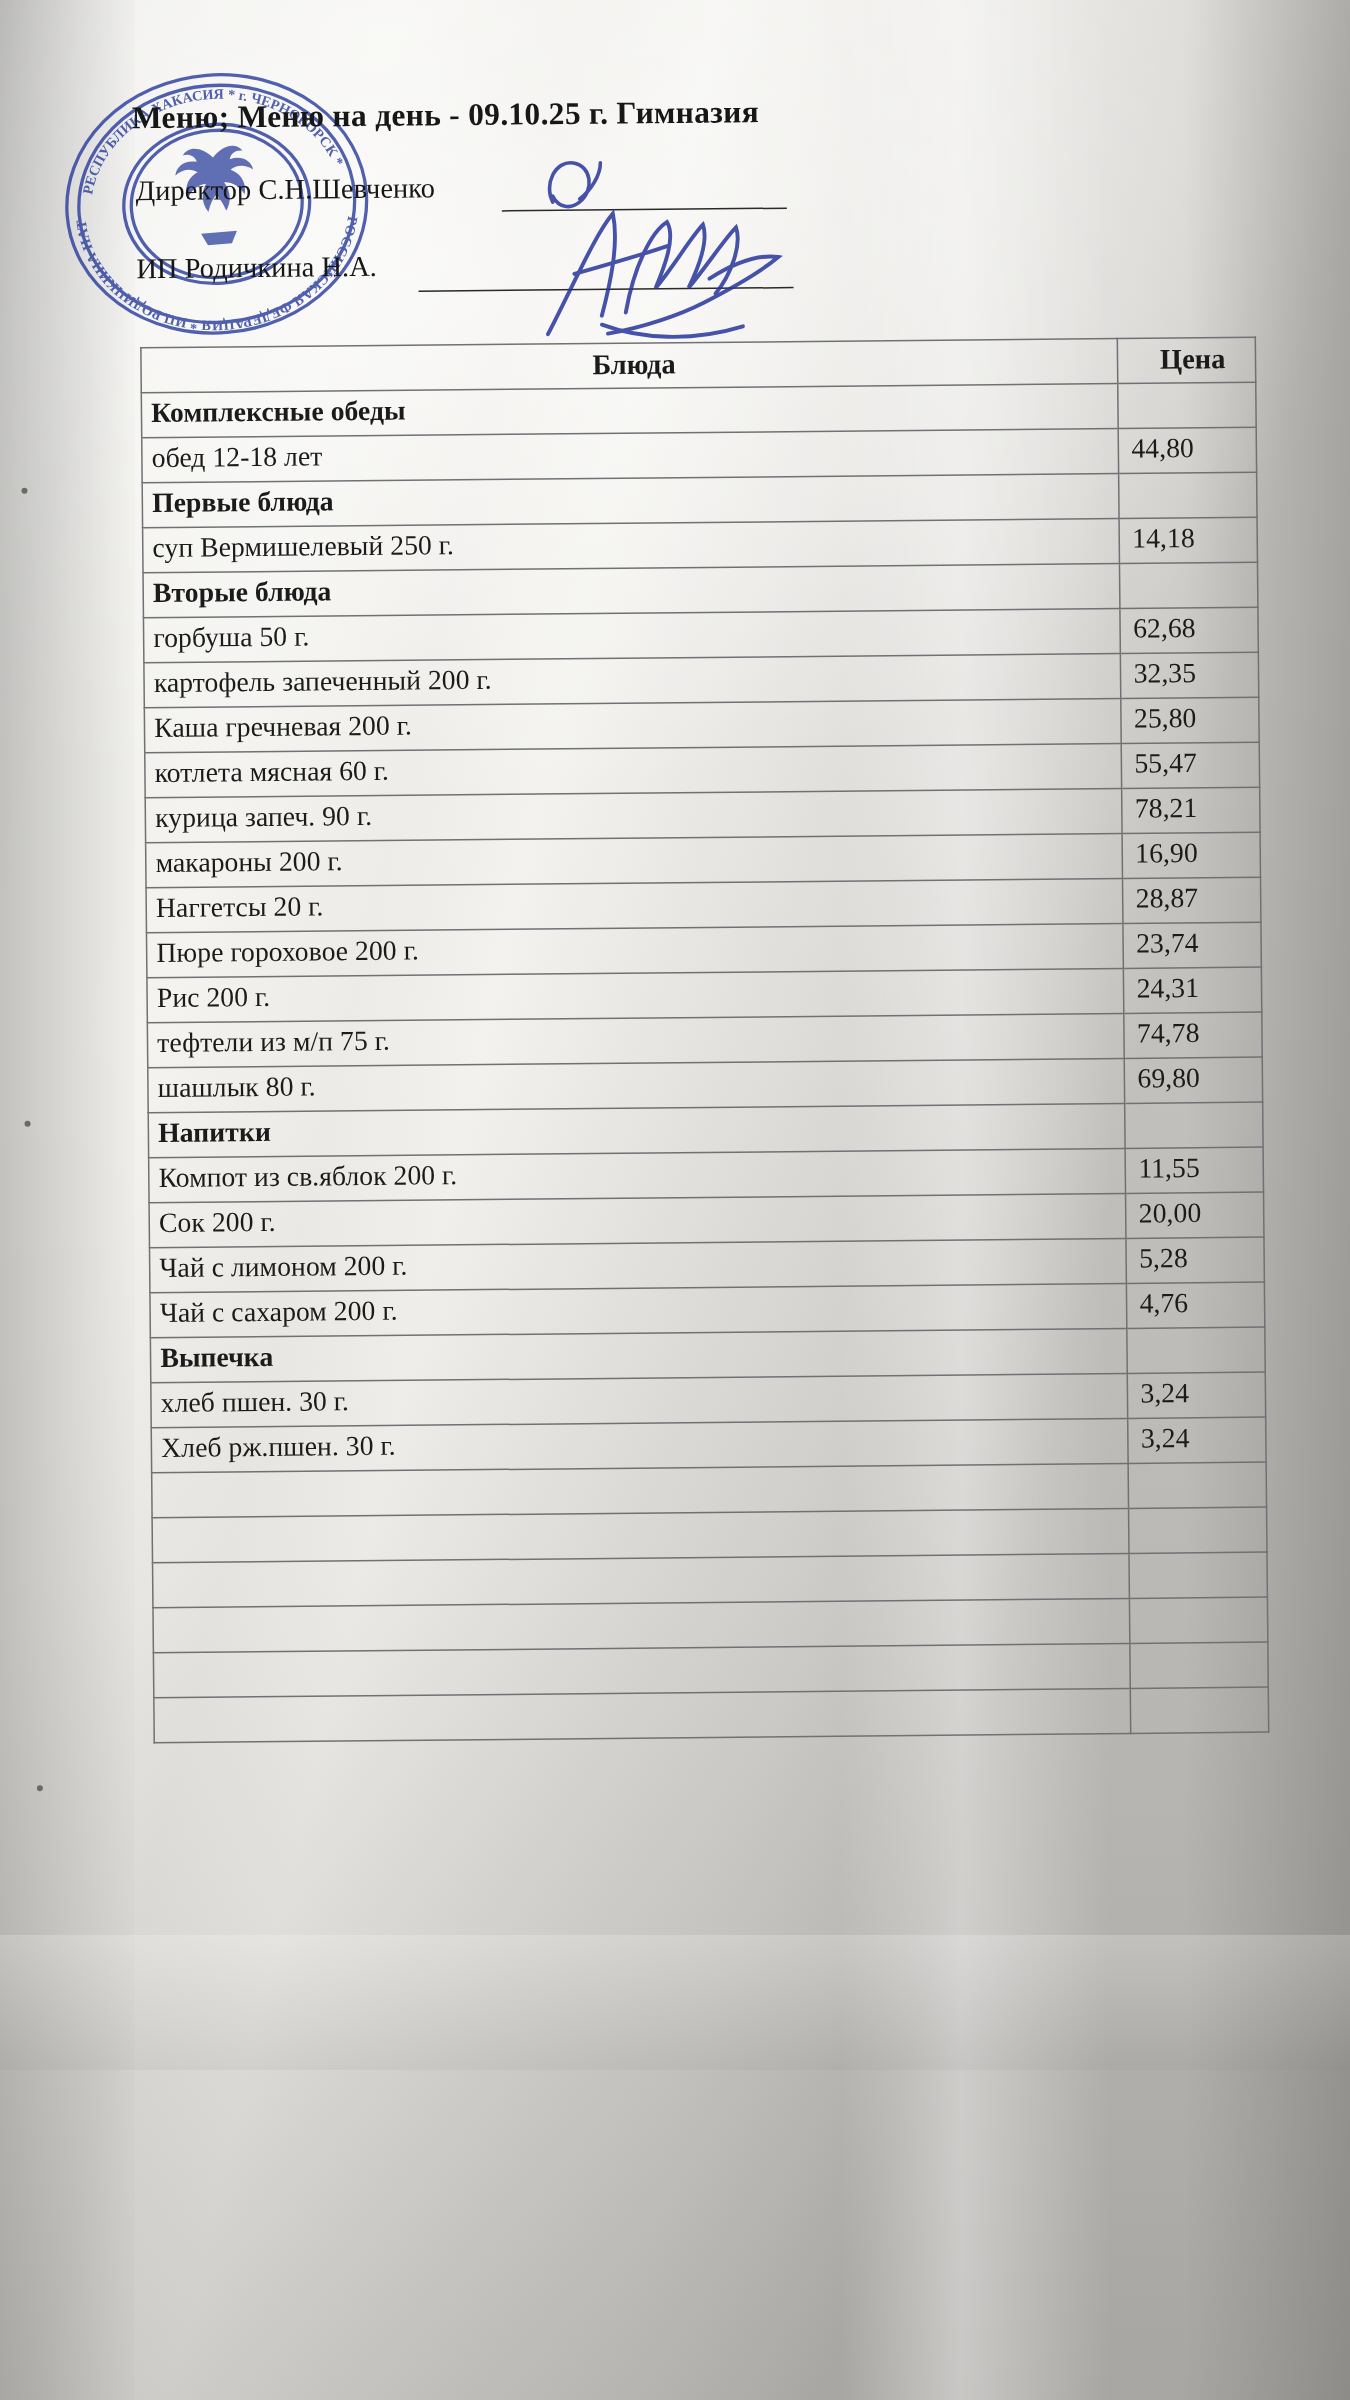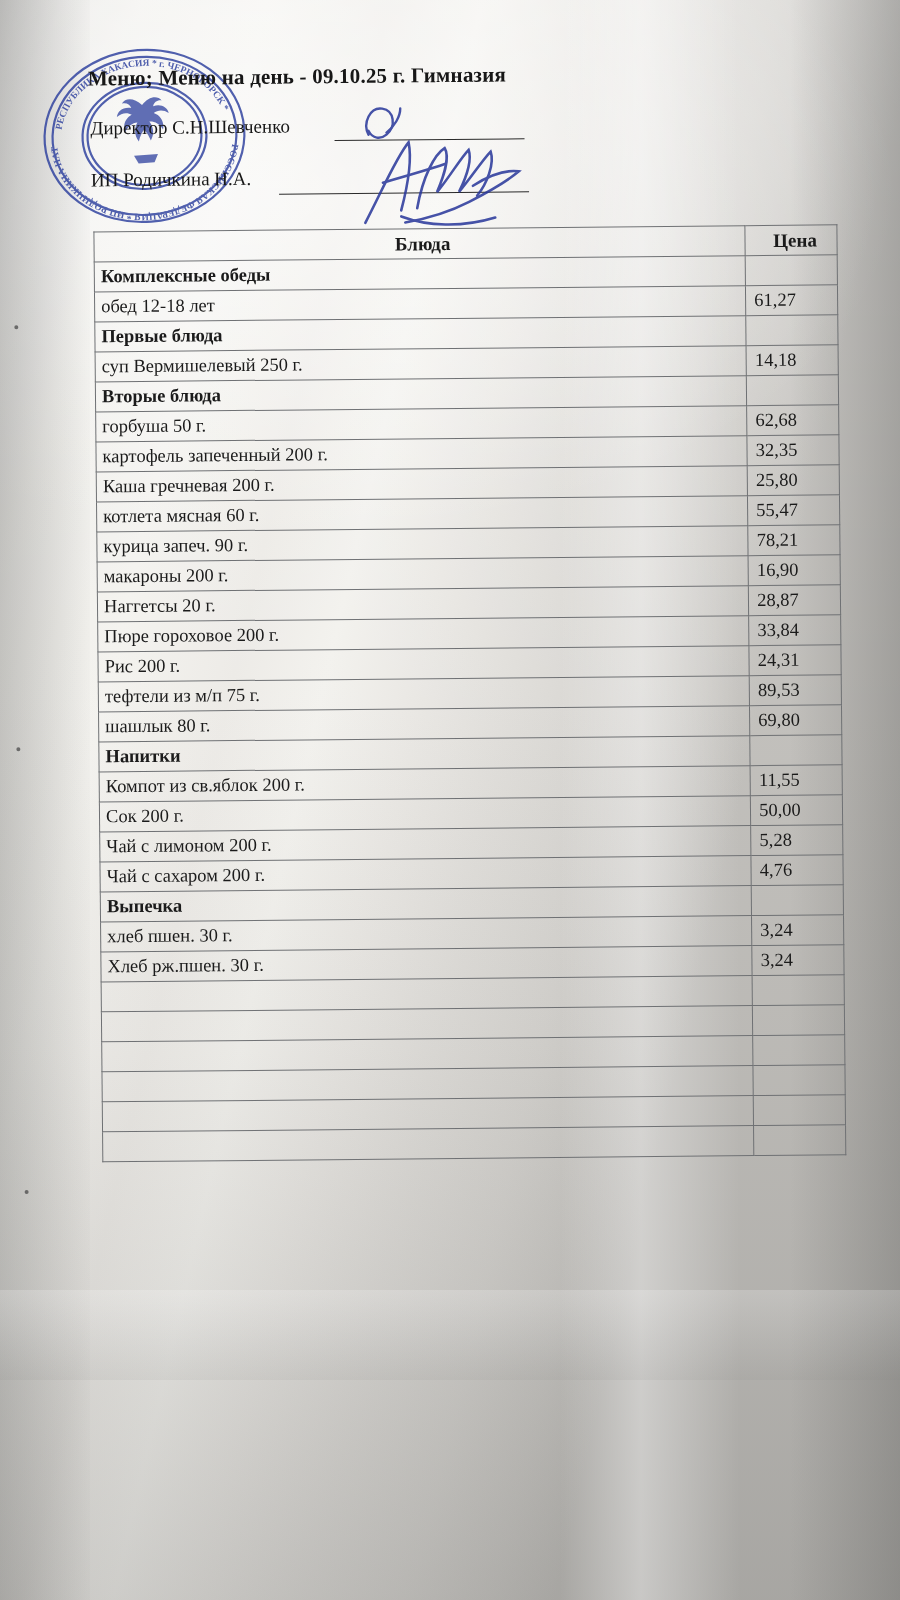--- a/index.html
+++ b/index.html
@@ -229,21 +229,21 @@
           <th class="c-price">Цена</th>
         </tr>
       </thead>
       <tbody id="menu-body">
           <tr class="section">
             <td class="c-name">Комплексные обеды</td>
             <td class="c-price"></td>
           </tr>
           <tr class="item">
             <td class="c-name">обед 12-18 лет</td>
-            <td class="c-price">61,27</td>
+            <td class="c-price">44,80</td>
           </tr>
           <tr class="section">
             <td class="c-name">Первые блюда</td>
             <td class="c-price"></td>
           </tr>
           <tr class="item">
             <td class="c-name">суп Вермишелевый 250 г.</td>
             <td class="c-price">14,18</td>
           </tr>
           <tr class="section">
@@ -273,45 +273,45 @@
           <tr class="item">
             <td class="c-name">макароны 200 г.</td>
             <td class="c-price">16,90</td>
           </tr>
           <tr class="item">
             <td class="c-name">Наггетсы 20 г.</td>
             <td class="c-price">28,87</td>
           </tr>
           <tr class="item">
             <td class="c-name">Пюре гороховое 200 г.</td>
-            <td class="c-price">33,84</td>
+            <td class="c-price">23,74</td>
           </tr>
           <tr class="item">
             <td class="c-name">Рис 200 г.</td>
             <td class="c-price">24,31</td>
           </tr>
           <tr class="item">
             <td class="c-name">тефтели из м/п 75 г.</td>
-            <td class="c-price">89,53</td>
+            <td class="c-price">74,78</td>
           </tr>
           <tr class="item">
             <td class="c-name">шашлык 80 г.</td>
             <td class="c-price">69,80</td>
           </tr>
           <tr class="section">
             <td class="c-name">Напитки</td>
             <td class="c-price"></td>
           </tr>
           <tr class="item">
             <td class="c-name">Компот из св.яблок 200 г.</td>
             <td class="c-price">11,55</td>
           </tr>
           <tr class="item">
             <td class="c-name">Сок 200 г.</td>
-            <td class="c-price">50,00</td>
+            <td class="c-price">20,00</td>
           </tr>
           <tr class="item">
             <td class="c-name">Чай с лимоном 200 г.</td>
             <td class="c-price">5,28</td>
           </tr>
           <tr class="item">
             <td class="c-name">Чай с сахаром 200 г.</td>
             <td class="c-price">4,76</td>
           </tr>
           <tr class="section">

